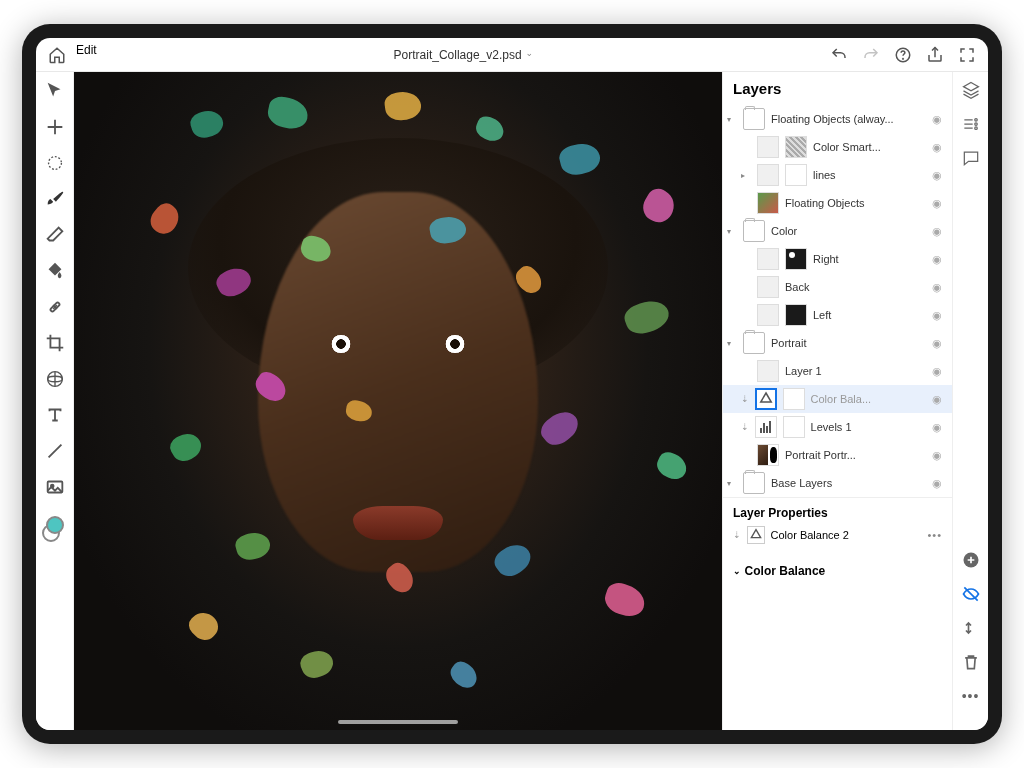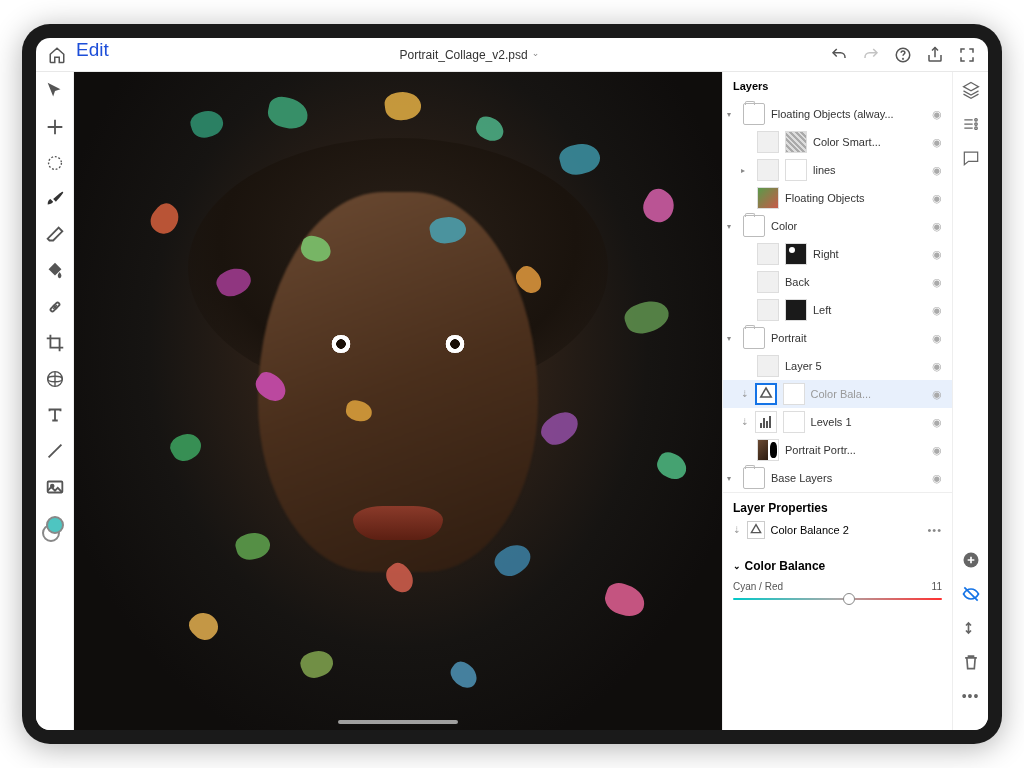--- a/index.html
+++ b/index.html
@@ -5,21 +5,21 @@
 * { margin: 0; padding: 0; box-sizing: border-box; font-family: -apple-system, BlinkMacSystemFont, "Segoe UI", sans-serif; }
 body { background: #fff; display: flex; justify-content: center; align-items: center; height: 100vh; }
 .tablet-frame { width: 980px; height: 720px; background: #1a1a1a; border-radius: 28px; padding: 14px; box-shadow: 0 4px 30px rgba(0,0,0,0.3); }
 .screen { width: 100%; height: 100%; background: #fff; border-radius: 14px; overflow: hidden; display: flex; flex-direction: column; position: relative; }
 
 
 .topbar { height: 34px; display: flex; align-items: center; padding: 0 12px; border-bottom: 1px solid #e8e8e8; gap: 10px; }
 .topbar .doc-title { flex: 1; text-align: center; font-size: 12px; color: #333; display: flex; justify-content: center; align-items: flex-start; gap: 4px; }
 .topbar-right { display: flex; gap: 14px; align-items: center; }
 .icon-btn { width: 18px; height: 18px; display: flex; align-items: center; justify-content: center; cursor: pointer; color: #555; }
-.edit-label { font-size: 19px; color: #1d4ed8; border-bottom: 2px solid #1473e6; padding-bottom: 16px; margin-bottom: -8px; }
+.edit-label { font-size: 12px; color: #000000; border-bottom: 2px solid #1473e6; padding-bottom: 16px; margin-bottom: -8px; }
 
 
 .main { flex: 1; display: flex; overflow: hidden; }
 
 
 .toolbar-left { width: 38px; background: #fff; display: flex; flex-direction: column; align-items: center; padding-top: 8px; gap: 14px; border-right: 1px solid #eee; }
 .tool { width: 22px; height: 22px; display: flex; align-items: center; justify-content: center; cursor: pointer; color: #555; }
 .tool.active { color: #333; }
 .color-chip-pair { position: relative; width: 26px; height: 26px; margin-top: 4px;}
 .color-chip-fg { width: 18px; height: 18px; border-radius: 50%; background: #4ec5c1; border: 2px solid #888; position: absolute; top: 0; left: 4px; z-index: 2; }
@@ -38,21 +38,21 @@
 .face-shape { position: absolute; left: 50%; top: 50%; transform: translate(-50%,-55%); width: 280px; height: 380px; background: linear-gradient(160deg, #6b4a32 0%, #4a2f1c 50%, #2e1c10 100%); border-radius: 45% 45% 40% 40% / 55% 55% 45% 45%; filter: blur(1px); }
 .hair-mass { position:absolute; left:50%; top:10%; transform:translateX(-50%); width:420px; height:260px; background: radial-gradient(ellipse at 50% 40%, #2a2018 0%, #1a130d 60%, transparent 90%); border-radius:50%; }
 .eye-l, .eye-r { position:absolute; width:42px; height:18px; background: radial-gradient(circle at 50% 50%, #1a1008 20%, #fff 22%, #fff 40%, transparent 42%); border-radius:50%; top:40%; }
 .eye-l{ left:38%; } .eye-r{ right:38%; }
 .lips { position:absolute; left:50%; top:66%; transform:translateX(-50%); width:90px; height:34px; background: linear-gradient(#8a3a2a,#5c1f12); border-radius: 50% 50% 45% 45% / 60% 60% 90% 90%; }
 .petal { position: absolute; border-radius: 40% 60% 50% 50%; opacity: 0.92; }
 .home-indicator { position:absolute; bottom:6px; left:50%; transform:translateX(-50%); width:120px; height:4px; background:#fff; border-radius:2px; opacity:0.6; }
 
 
 .panel-right { width: 230px; background: #fff; border-left: 1px solid #eee; display: flex; flex-direction: column; font-size: 11px; overflow-y: auto; }
-.panel-header { padding: 8px 10px; font-weight: 600; font-size: 11px; }
+.panel-header { padding: 8px 10px; font-weight: 600; font-size: 15px; }
 .layer-row { display: flex; align-items: center; padding: 3px 6px 3px 4px; gap: 6px; min-height: 26px; }
 .layer-row .chev { width: 10px; color: #888; font-size: 8px; }
 .layer-row .thumb { width: 22px; height: 22px; background: #f0f0f0; border: 1px solid #ddd; flex-shrink: 0; }
 .layer-row .thumb.folder { background: none; border: 1.5px solid #bbb; border-radius: 2px; position: relative; }
 .layer-row .thumb.folder::before { content:''; position:absolute; top:-3px; left:1px; width:8px; height:3px; border:1.5px solid #bbb; border-bottom:none; border-radius:2px 2px 0 0; }
 .layer-row .label { flex: 1; white-space: nowrap; overflow: hidden; text-overflow: ellipsis; color: #333; }
 .layer-row .vis { width: 14px; color: #aaa; }
 .layer-row.selected { background: #e8f0fc; }
 .layer-row.selected .thumb.adj { border: 2px solid #1473e6; }
 .indent-1 { padding-left: 18px; }
@@ -327,21 +327,21 @@
 
       <div class="layer-row">
         <span class="chev">▾</span>
         <div class="thumb folder"></div>
         <span class="label">Portrait</span>
         <span class="vis">◉</span>
       </div>
       <div class="layer-row indent-1">
         <span class="chev"></span>
         <div class="thumb"></div>
-        <span class="label">Layer 5</span>
+        <span class="label">Layer 1</span>
         <span class="vis">◉</span>
       </div>
       <div class="layer-row indent-1 selected">
         <span class="link-icon">⇣</span>
         <div class="thumb adj">
               <svg viewBox="0 0 24 24" width="14" height="14" fill="none" stroke="#555" stroke-width="2">
                 <path d="M12 4l7 12H5l7-12z"></path>
               </svg>
             </div>
         <div class="thumb" style="background:#fff;"></div>
@@ -391,30 +391,20 @@
           <span>Color Balance 2</span>
           <span class="more">•••</span>
         </div>
       </div>
 
       <div class="section-hdr">
         <span style="font-size:9px;">⌄</span>
         <span>Color Balance</span>
       </div>
 
-      <div class="slider-row">
-        <div class="slider-label">
-              <span>Cyan / Red</span>
-              <span>11</span>
-            </div>
-        <div class="slider-track">
-              <div class="slider-line grad-cr"></div>
-              <div class="slider-thumb" style="left:55.5%"></div>
-            </div>
-      </div>
     </div>
 
     <div class="rail-right">
       <div class="rail-icon">
             <svg viewBox="0 0 24 24" fill="none" stroke="currentColor" stroke-width="1.5">
               <path d="M12 3l9 5-9 5-9-5 9-5zM3 13l9 5 9-5M3 17l9 5 9-5"></path>
             </svg>
           </div>
       <div class="rail-icon">
             <svg viewBox="0 0 24 24" fill="none" stroke="currentColor" stroke-width="1.5">

